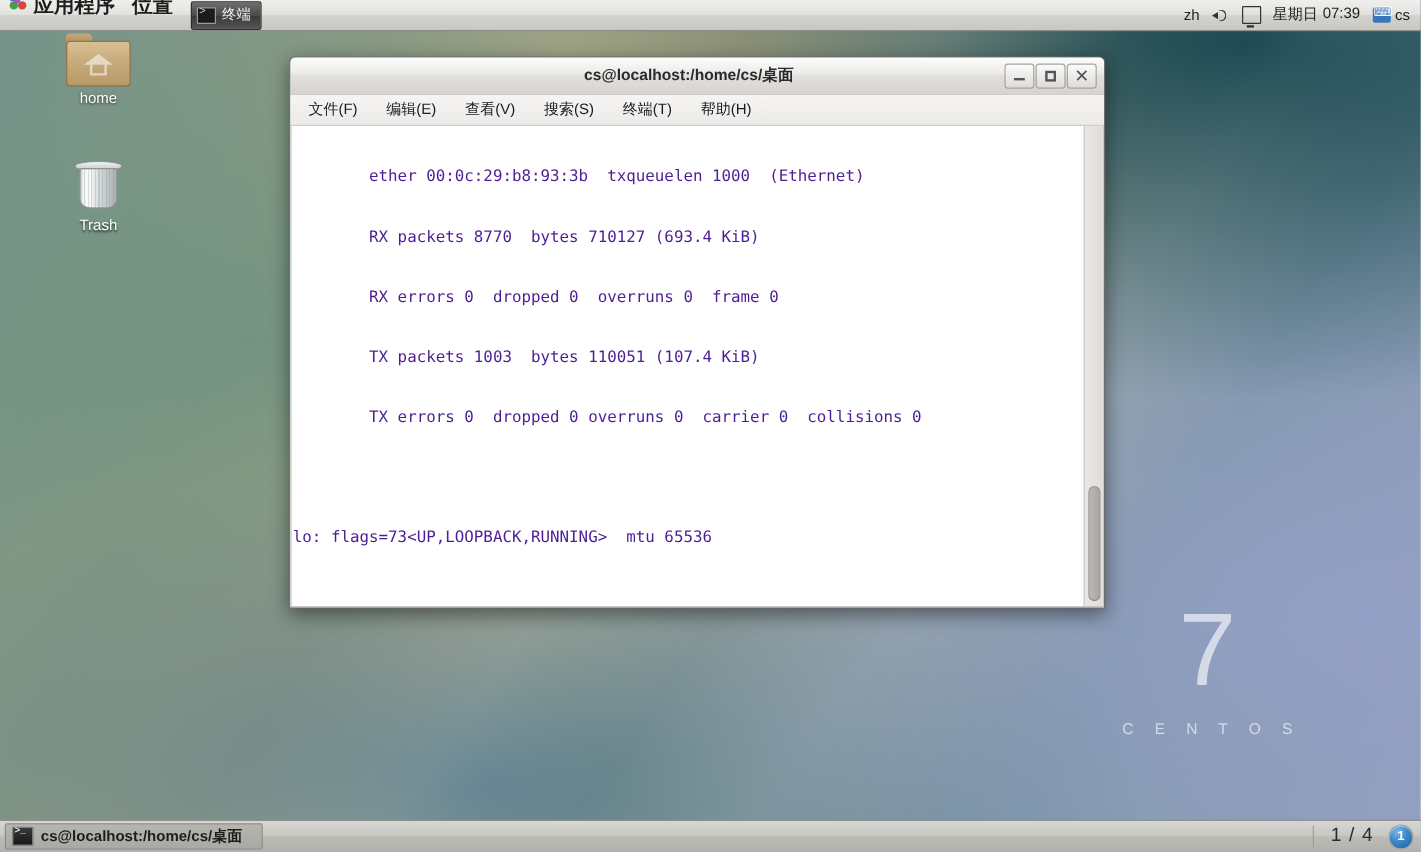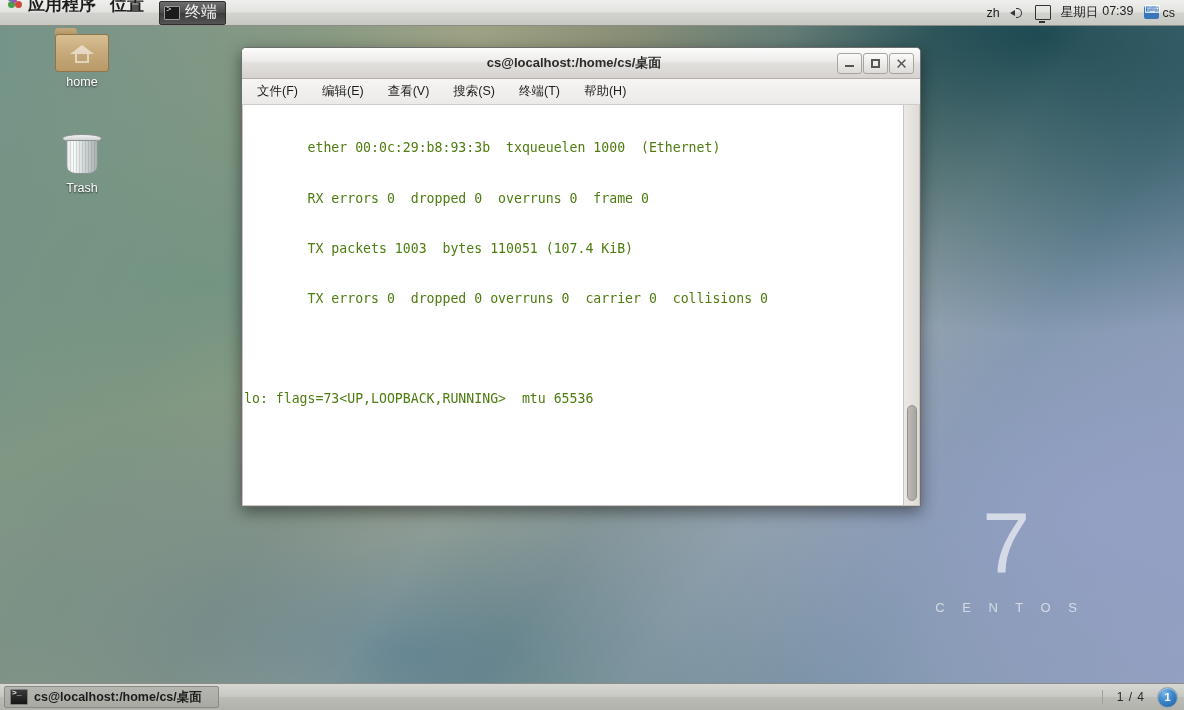--- a/index.html
+++ b/index.html
@@ -68,21 +68,21 @@
   }
   .gnome-logo i:nth-child(1){ background:#3d74c4; left:0; top:1px; }
   .gnome-logo i:nth-child(2){ background:#e8b020; left:8px; top:0; }
   .gnome-logo i:nth-child(3){ background:#46a049; left:1px; top:8px; }
   .gnome-logo i:nth-child(4){ background:#d04a3c; left:8px; top:8px; }
   .gnome-logo i:nth-child(5){ background:#9a59b5; left:4px; top:4px; width:6px; height:6px; }
 
   #panel-window-list { display: flex; align-items: center; margin-left: 8px; }
   .panel-winbtn {
     height: 22px; display: flex; align-items: center; gap: 5px;
-    padding: 0 8px 0 4px; font-size: 16px; color: #f2f2f2;
+    padding: 0 8px 0 4px; font-size: 12px; color: #f2f2f2;
     background: linear-gradient(180deg, #6e6e6e 0%, #4a4a4a 50%, #3a3a3a 51%, #545454 100%);
     border: 1px solid #2e2e2e; border-radius: 2px;
     max-width: 120px; overflow: hidden; white-space: nowrap;
   }
   .term-mini {
     width: 14px; height: 12px; background: #1b1b1b; border: 1px solid #9a9a9a;
     border-radius: 1px; position: relative; flex: none;
   }
   .term-mini::before {
     content: ">"; position: absolute; left: 1px; top: -2px;
@@ -210,21 +210,21 @@
   }
 
   #term-area {
     flex: 1; position: relative; background: #ffffff;
     border: 1px solid #c8c5c1; border-top: none; box-sizing: border-box;
     overflow: hidden;
   }
   #term-text {
     position: absolute; left: 0; top: 2px; right: 17px; bottom: 0;
     font-family: "DejaVu Sans Mono", "Liberation Mono", monospace;
-    font-size: 13.2px; line-height: 16.72px; color: #4d7c0f;
+    font-size: 13.2px; line-height: 16.72px; color: #4c1d95;
     white-space: pre; padding-left: 1px; overflow: hidden;
   }
   #term-text .ln { display: block; height: 16.72px; }
   #term-scroll {
     position: absolute; right: 0; top: 0; width: 16px; bottom: 0;
     background: linear-gradient(90deg,#ebe9e6,#dfdcd8);
     border-left: 1px solid #c8c5c1; box-sizing: border-box;
   }
   #term-thumb {
     position: absolute; left: 3px; width: 10px; top: 300px; height: 96px;
@@ -253,21 +253,21 @@
     border: 1px solid #7e7e7e; border-radius: 1px; position: relative;
   }
   .task-term-ico::before {
     content: ">_"; position: absolute; left: 1px; top: -2px;
     font-family: "Liberation Mono", monospace; font-size: 8px; color: #e0e0e0;
   }
   #bottom-right {
     margin-left: auto; display: flex; align-items: center; gap: 8px; padding-right: 6px;
   }
   #workspace-count {
-    font-size: 12px; color: #2a2a2a; letter-spacing: 1px;
+    font-size: 16px; color: #2a2a2a; letter-spacing: 1px;
     border-left: 1px solid #a0a09b; padding-left: 14px; padding-right: 4px;
   }
   #workspace-badge {
     width: 19px; height: 19px; border-radius: 50%;
     background: radial-gradient(circle at 35% 28%, #79b6e8 0%, #3a86c9 45%, #1f5f9e 100%);
     border: 1px solid #9fa4a8;
     display: flex; align-items: center; justify-content: center;
     font-size: 11px; font-weight: bold; color: #ffffff;
     box-shadow: inset 0 1px 1px rgba(255,255,255,0.5);
   }
@@ -362,20 +362,21 @@
       <div class="menu-item">编辑(E)</div>
       <div class="menu-item">查看(V)</div>
       <div class="menu-item">搜索(S)</div>
       <div class="menu-item">终端(T)</div>
       <div class="menu-item">帮助(H)</div>
     </div>
 
     <div id="term-area">
       <div id="term-text">
         <span class="ln">        ether 00:0c:29:b8:93:3b  txqueuelen 1000  (Ethernet)</span>
+        <span class="ln">        RX packets 8770  bytes 710127 (693.4 KiB)</span>
         <span class="ln">        RX errors 0  dropped 0  overruns 0  frame 0</span>
         <span class="ln">        TX packets 1003  bytes 110051 (107.4 KiB)</span>
         <span class="ln">        TX errors 0  dropped 0 overruns 0  carrier 0  collisions 0</span>
         <span class="ln"></span>
         <span class="ln">lo: flags=73&lt;UP,LOOPBACK,RUNNING&gt;  mtu 65536</span>
         
         
         
         
         

